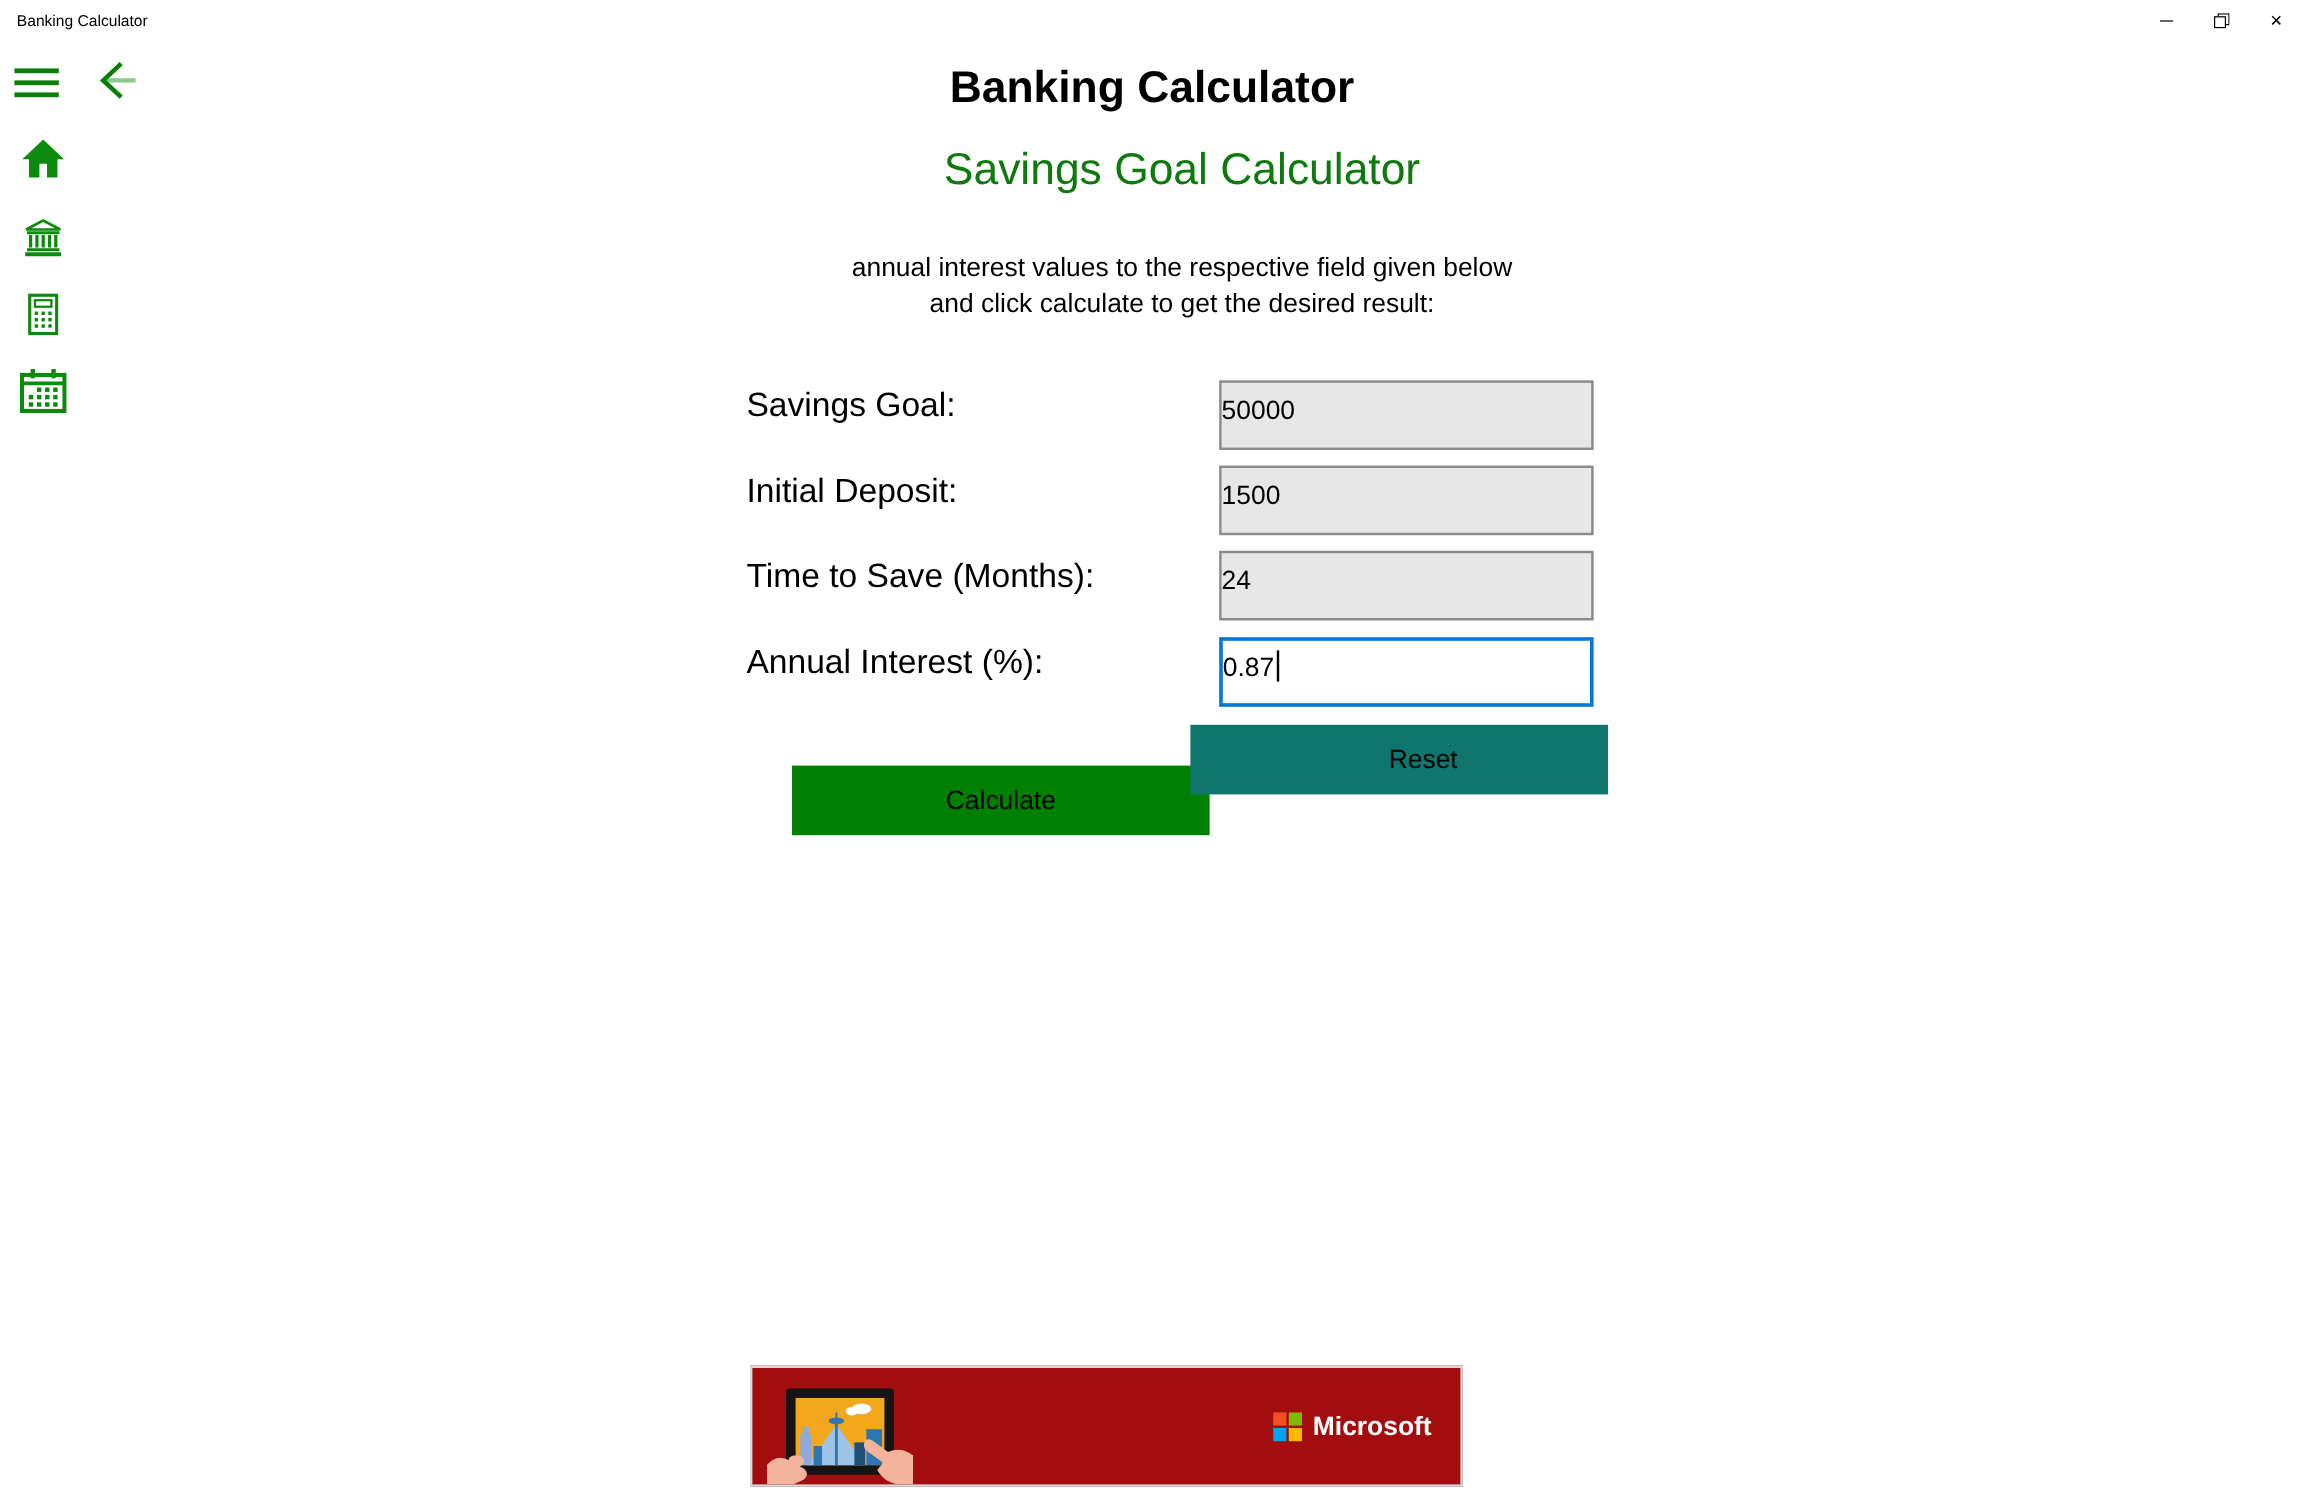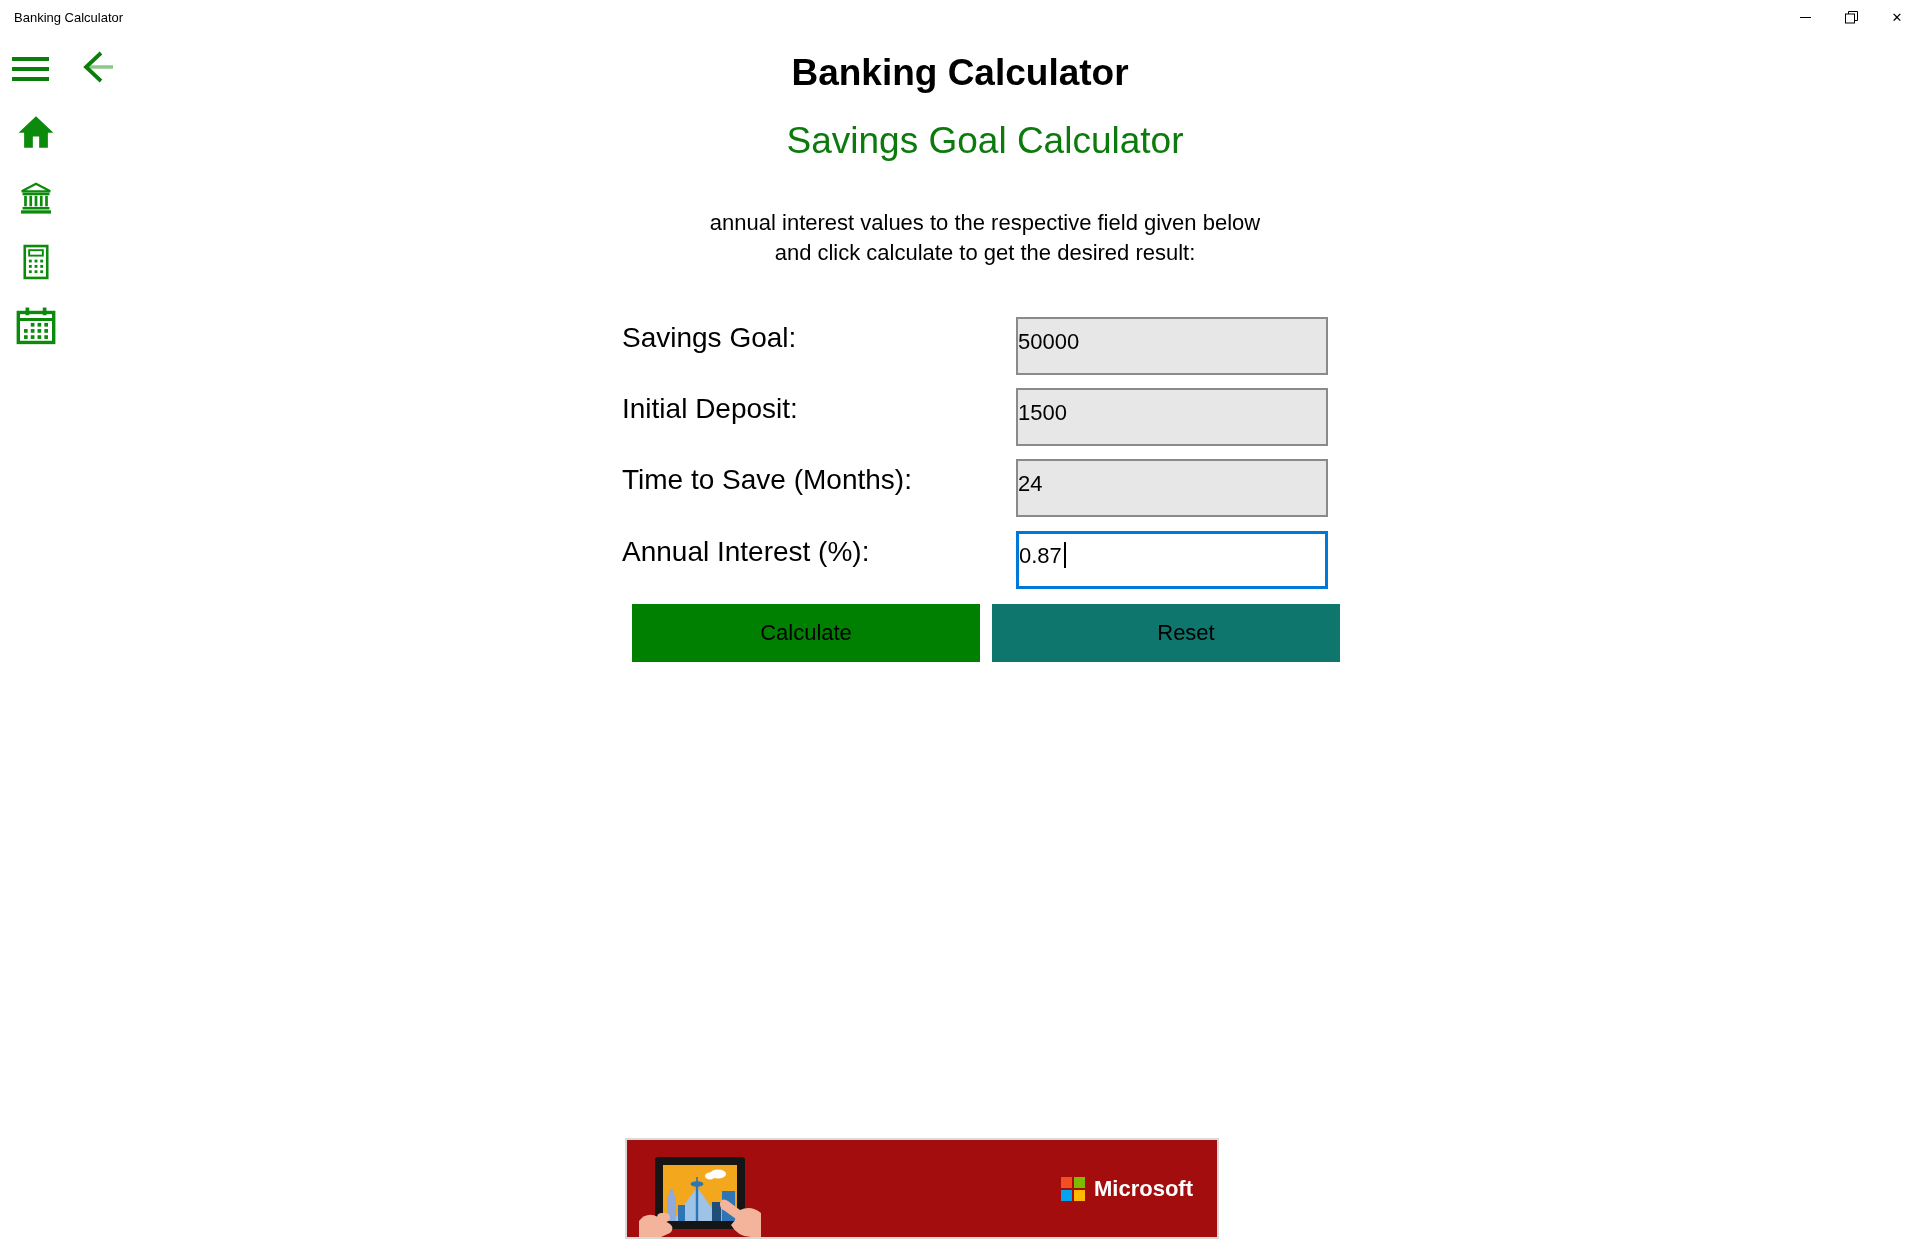--- a/index.html
+++ b/index.html
@@ -40,21 +40,21 @@
                display:flex; align-items:flex-start;
                padding-top:10px; font-size:22px; cursor:text;margin-left:24px; }
   .box-0 { top:317px; } .box-1 { top:388px; } .box-2 { top:459px; } .box-3 { top:531px; }
   .input-box.focused { background:#ffffff; border:3px solid #0078d7; padding-top:9px; }
   .caret { display:inline-block; width:2px; height:26px; background:#000; margin-left:2px;
            vertical-align:middle; position:relative; top:-1px; }
 
   .btn { position:absolute; top:604px; width:348px; height:58px; border:none;
          display:flex; align-items:center; justify-content:center;
          font-size:22px; color:#000; cursor:pointer; }
-  .btn-calculate { left:632px; background:#008000; }
+  .btn-calculate { left:660px; background:#008000;margin-top:34px; }
   .btn-reset { left:992px; background:#0f766e;padding-left:40px; }
 
   
   .banner { position:absolute; left:625px; top:1138px; width:594px; height:101px;
             background:#a30d0d; border:2px solid #d6dadb; overflow:hidden; cursor:pointer; }
   .tablet-art { position:absolute; left:12px; bottom:0; width:122px; height:92px; }
   .ms-logo { position:absolute; right:24px; top:50%; transform:translateY(-50%);
              display:flex; align-items:center; }
   .ms-squares { display:grid; grid-template-columns:11px 11px; grid-template-rows:11px 11px;
                 gap:2px; margin-right:9px; }

